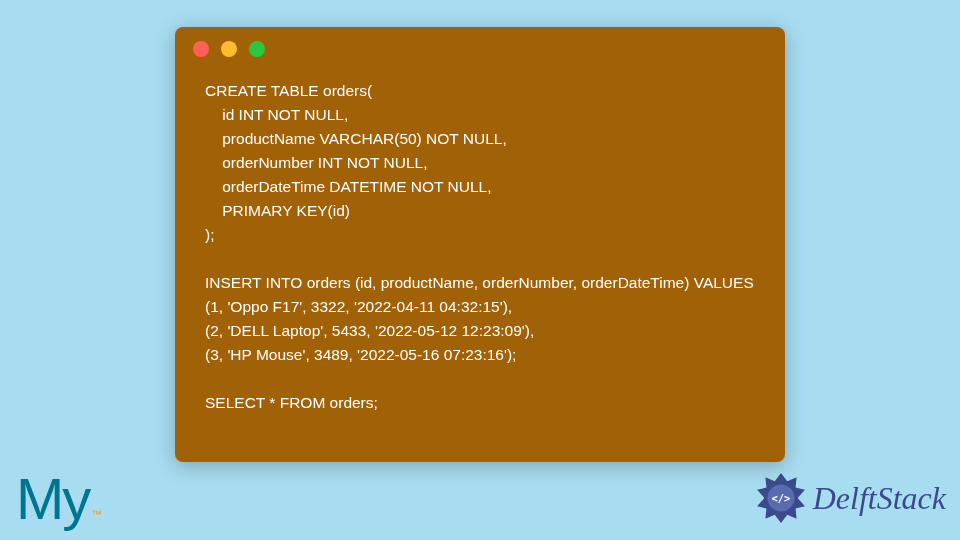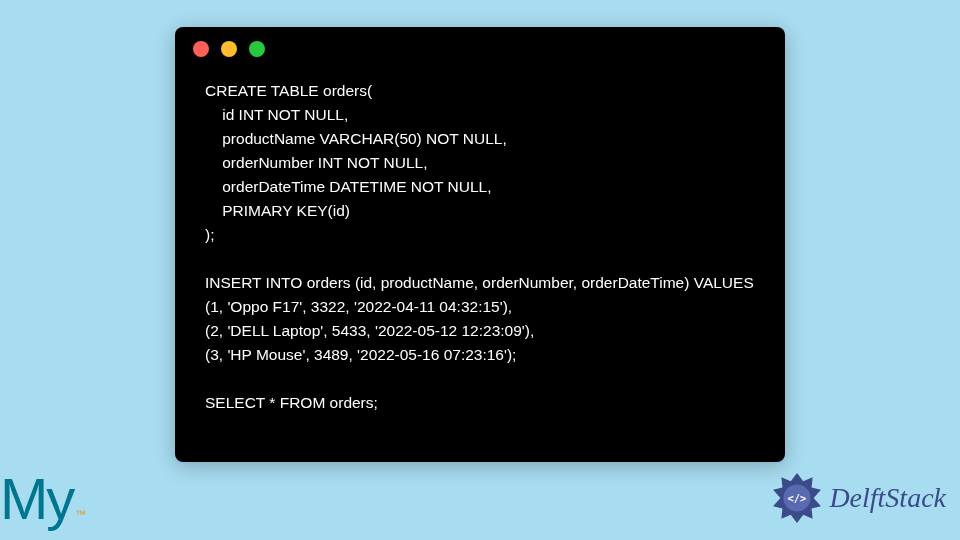--- a/index.html
+++ b/index.html
@@ -10,21 +10,21 @@
     font-family: -apple-system, BlinkMacSystemFont, "Segoe UI", Arial, sans-serif;
     position: relative;
     overflow: hidden;
   }
   .code-window {
     position: absolute;
     left: 175px;
     top: 27px;
     width: 610px;
     height: 435px;
-    background: #000000;
+    background: #a16207;
     border-radius: 8px;
     box-shadow: 0 4px 20px rgba(0,0,0,0.25);
   }
   .window-dots {
     display: flex;
     gap: 12px;
     padding: 14px 18px 8px 18px;
   }
   .dot {
     width: 16px;
@@ -37,21 +37,21 @@
   .code-content {
     padding: 14px 30px 20px 30px;
     color: #ffffff;
     font-size: 15.5px;
     line-height: 1.55;
     font-family: -apple-system, BlinkMacSystemFont, "Segoe UI", Arial, sans-serif;
     white-space: pre;
   }
   .mysql-logo {
     position: absolute;
-    left: 0;
+    left: 16px;
     bottom: 8px;
     font-family: Arial, sans-serif;
     font-weight: 400;
     font-size: 58px;
     letter-spacing: -2px;
     display: flex;
     align-items: baseline;
   }
   .mysql-my { color: #00758f; }
   .mysql-sql { color: #f29111; }
@@ -59,21 +59,21 @@
   .delftstack {
     position: absolute;
     right: 14px;
     bottom: 16px;
     display: flex;
     align-items: center;
     gap: 6px;
   }
   .delft-text {
     color: #3a4a8a;
-    font-size: 28px;
+    font-size: 32px;
     font-style: italic;
     font-family: Georgia, serif;
   }
   .delft-icon {
     width: 52px;
     height: 52px;
   }
 </style>
 </head>
 <body>

